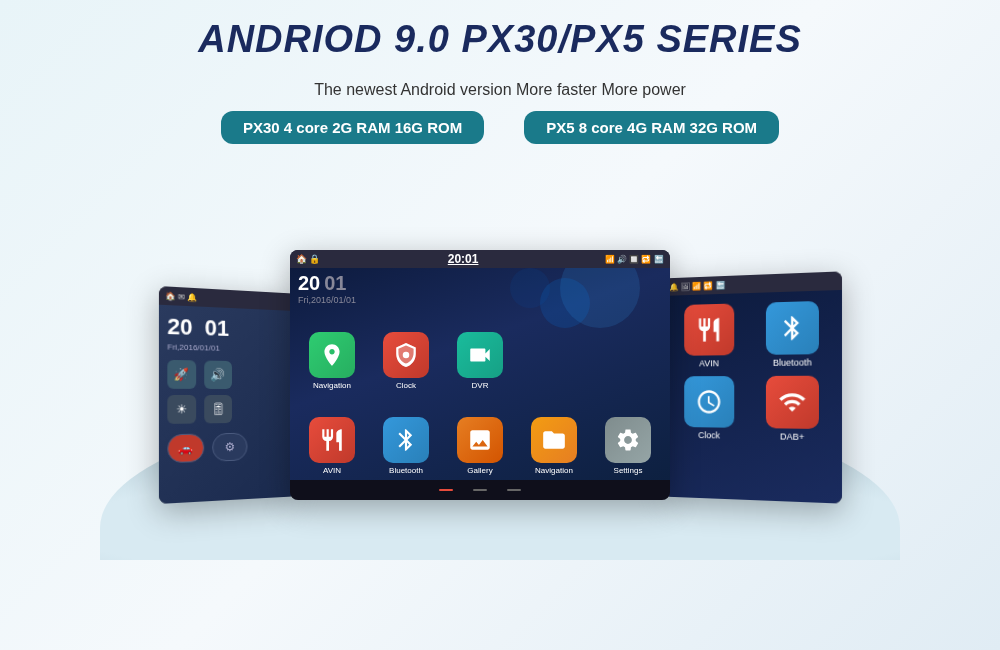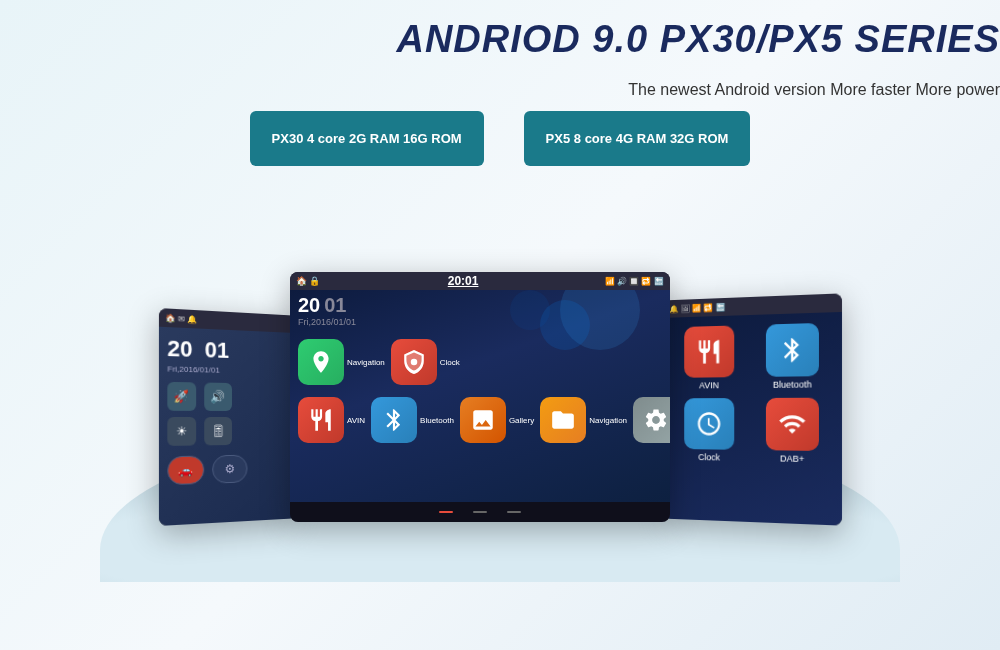--- a/index.html
+++ b/index.html
@@ -16,21 +16,21 @@
     .bg {
       position: absolute;
       inset: 0;
       background: linear-gradient(135deg, #e8f4f8 0%, #f5f9fc 50%, #e0ecf4 100%);
     }
 
     
     .header {
       position: relative;
       z-index: 10;
-      text-align: right;
+      text-align: center;
       padding: 18px 0 6px;
     }
     .main-title {
       font-size: 38px;
       font-weight: 900;
       font-style: italic;
       color: #1a2a5e;
       letter-spacing: 1px;
     }
     .subtitle {
@@ -43,24 +43,24 @@
     
     .badges {
       display: flex;
       justify-content: center;
       gap: 40px;
       margin: 12px 0 10px;
     }
     .badge {
       background: #1a7a8a;
       color: white;
-      font-size: 13px;
+      font-size: 15px;
       font-weight: bold;
-      padding: 20px 22px;
-      border-radius: 6px;
+      padding: 8px 22px;
+      border-radius: 12px;
     }
 
     
     .stage-area {
       position: relative;
       z-index: 5;
       width: 100%;
       height: 400px;
       display: flex;
       align-items: flex-end;
@@ -240,23 +240,24 @@
 
     
     .app-grid {
       display: grid;
       grid-template-columns: repeat(5, 1fr);
       gap: 6px;
       padding: 6px 8px;
     }
     .app-icon {
       display: flex;
-      flex-direction: row;
+      flex-direction: column;
       align-items: center;
       gap: 3px;
+      margin-top: 15px;
     }
     .app-icon-img {
       width: 46px;
       height: 46px;
       border-radius: 10px;
       display: flex;
       align-items: center;
       justify-content: center;
       font-size: 20px;
     }
@@ -418,20 +419,28 @@
             <div class="app-icon">
               <div class="app-icon-img radio-color">
                 <svg width="26" height="26" viewBox="0 0 24 24" fill="white">
                     <circle cx="12" cy="12" r="3"></circle>
                     <path d="M12 1L3 5v6c0 5.55 3.84 10.74 9 12 5.16-1.26 9-6.45 9-12V5l-9-4z" opacity="0.3"></path>
                     <path d="M12 1L3 5v6c0 5.55 3.84 10.74 9 12 5.16-1.26 9-6.45 9-12V5l-9-4zm0 18.93c-3.95-1.11-7-4.87-7-9.93V6.3l7-3.11 7 3.11V10c0 5.06-3.05 8.82-7 9.93z"></path>
                   </svg>
               </div>
               <span class="app-icon-label">Clock</span>
             </div>
+            <div class="app-icon">
+              <div class="app-icon-img dvr-color">
+                <svg width="26" height="26" viewBox="0 0 24 24" fill="white">
+                    <path d="M17 10.5V7c0-.55-.45-1-1-1H4c-.55 0-1 .45-1 1v10c0 .55.45 1 1 1h12c.55 0 1-.45 1-1v-3.5l4 4v-11l-4 4z"></path>
+                  </svg>
+              </div>
+              <span class="app-icon-label">DVR</span>
+            </div>
           </div>
 
           <div class="app-grid">
             <div class="app-icon">
               <div class="app-icon-img avin-color">
                 <svg width="26" height="26" viewBox="0 0 24 24" fill="white">
                     <path d="M11 9H9V2H7v7H5V2H3v7c0 2.12 1.66 3.84 3.75 3.97V22h2.5v-9.03C11.34 12.84 13 11.12 13 9V2h-2v7zm5-3v8h2.5v8H21V2c-2.76 0-5 2.24-5 4z"></path>
                   </svg>
               </div>
               <span class="app-icon-label">AVIN</span>

